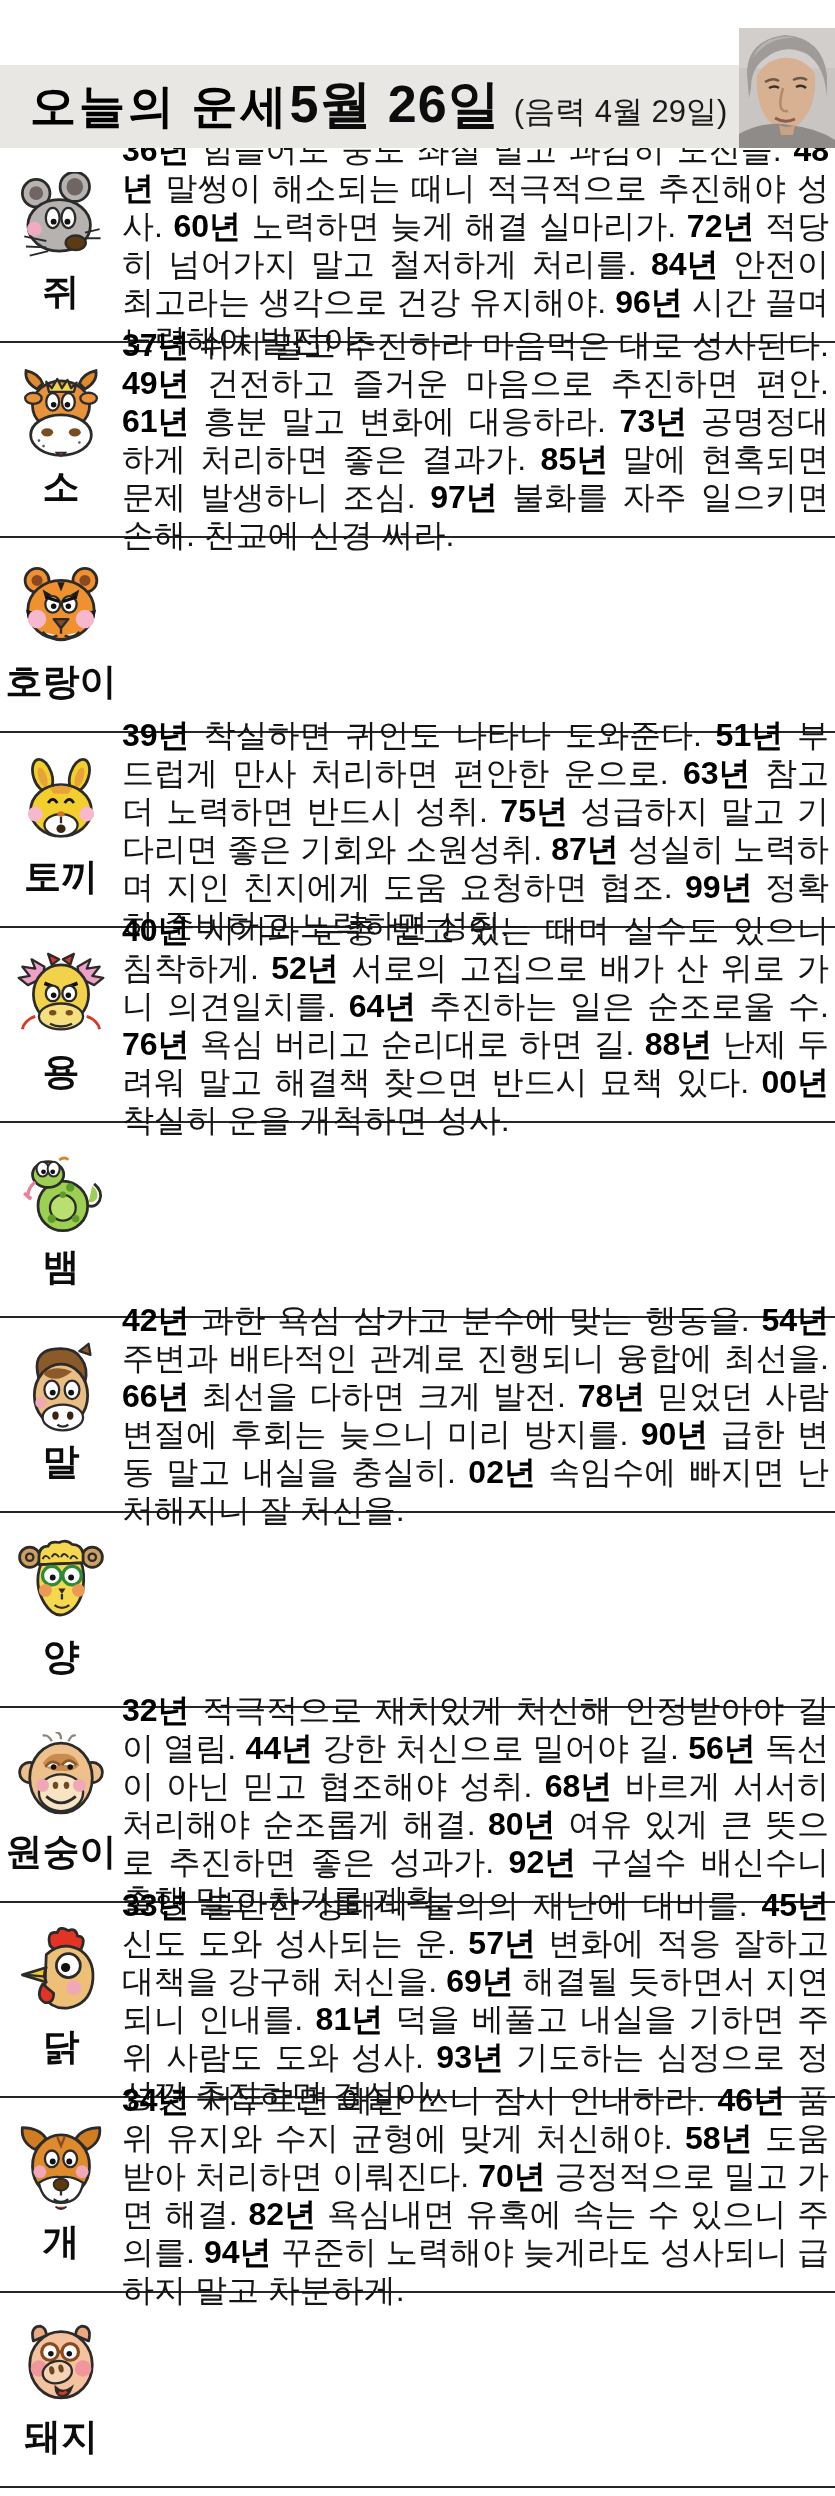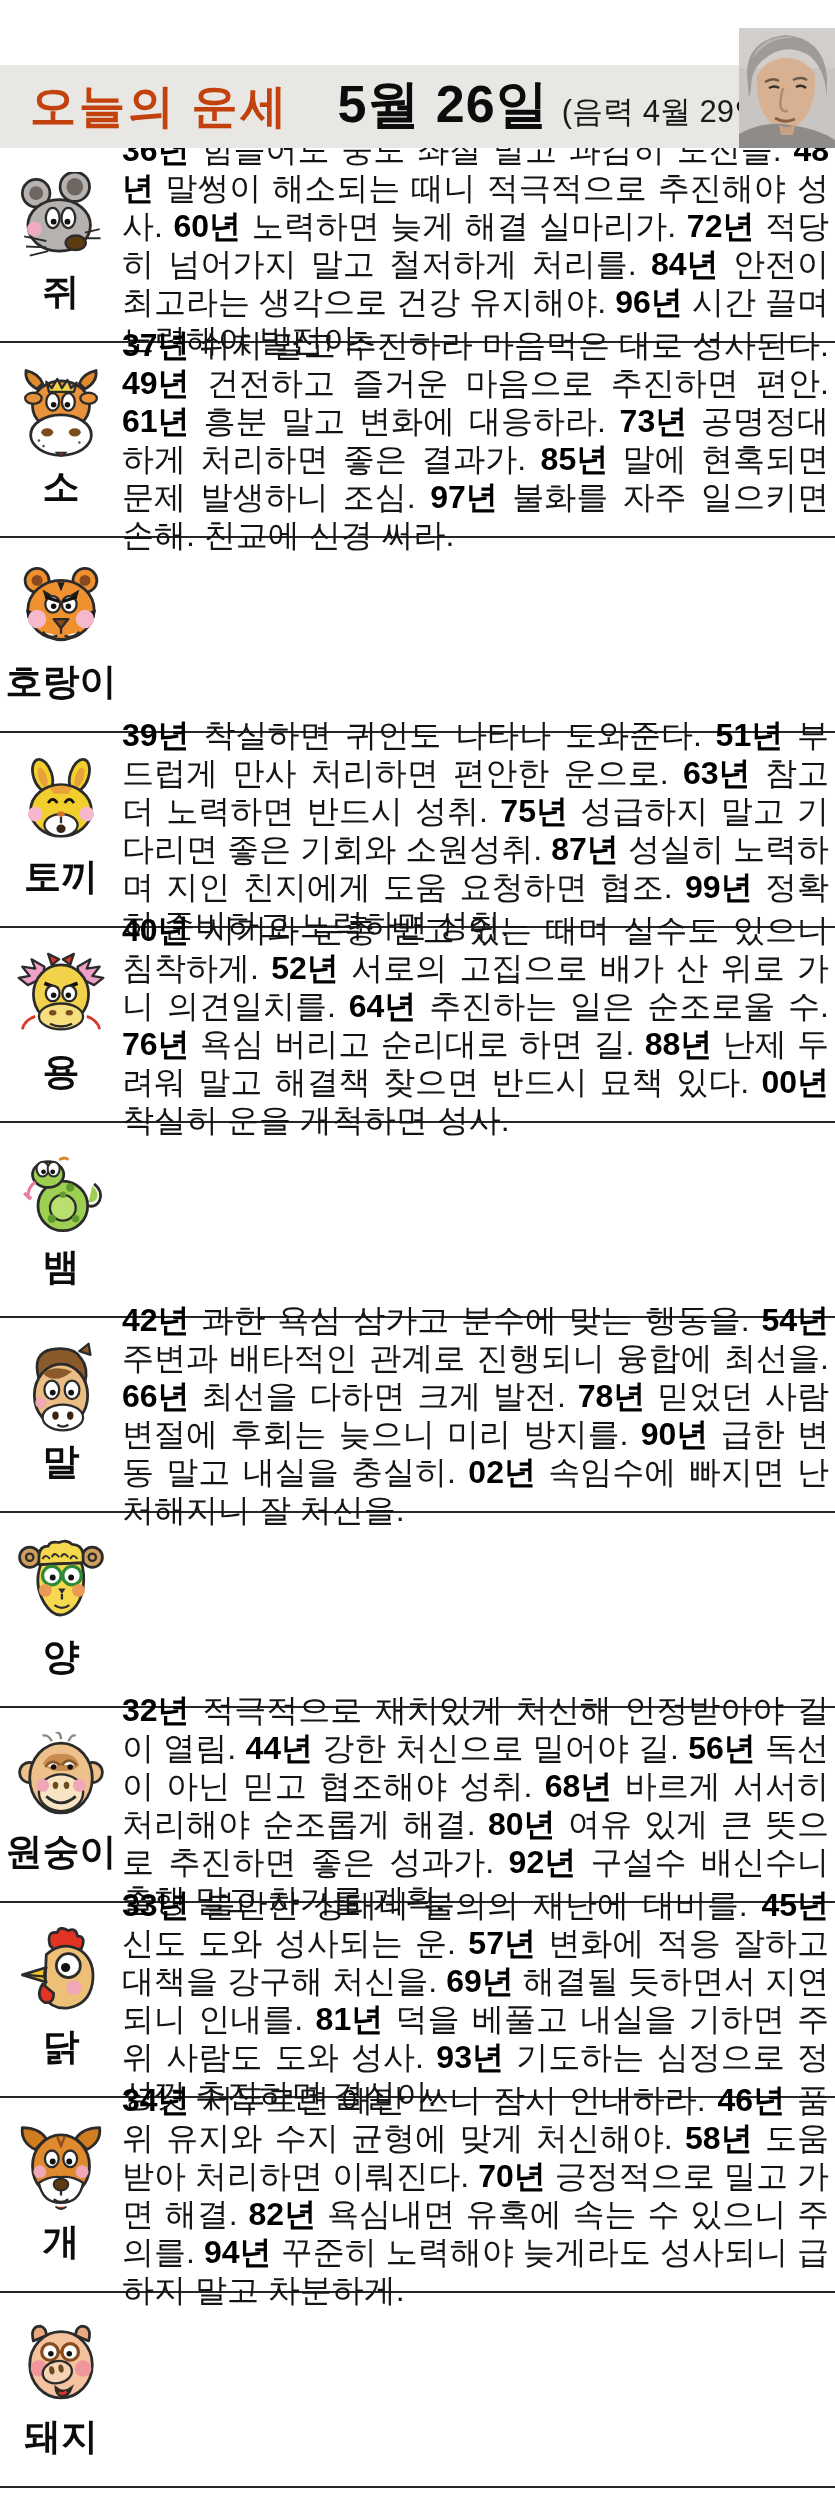--- a/index.html
+++ b/index.html
@@ -10,23 +10,23 @@
   
   .artifact{position:absolute;background:#141414;}
   .artifact.a1{left:6px;top:0;width:22px;height:7px;border-radius:0 0 4px 4px;}
   .artifact.a2{left:598px;top:0;width:232px;height:6px;}
   
   .header{position:relative;height:148px;background:#ffffff;}
   .banner{position:absolute;left:0;right:0;top:65px;bottom:0;background:#e8e7e4;}
   .banner-inner{display:flex;align-items:baseline;height:100%;padding-left:30px;}
   .main-title{
     font-family:"Liberation Serif","DejaVu Serif",serif;font-weight:bold;
-    font-size:46px;letter-spacing:3px;line-height:83px;color:#c2410c;
+    font-size:46px;letter-spacing:3px;line-height:83px;color:#000000;
   }
-  .date-title{font-size:52px;font-weight:bold;margin-left:48px;letter-spacing:1px;color:#0c0c0c;}
+  .date-title{font-size:52px;font-weight:bold;letter-spacing:1px;color:#0c0c0c;}
   .lunar-title{font-size:31px;margin-left:13px;color:#1a1a1a;}
   .portrait{position:absolute;right:0;top:28px;width:96px;height:120px;}
   
   .row{display:flex;align-items:center;height:193px;border-bottom:2px solid #262626;background:#fff;}
   .leftcol{flex:0 0 122px;width:122px;display:flex;flex-direction:column;align-items:center;justify-content:center;}
   .icon-box{width:92px;height:92px;}
   .icon-box svg{width:100%;height:100%;display:block;}
   .animal-name{font-size:37px;font-weight:bold;letter-spacing:0px;margin-top:3px;color:#0c0c0c;white-space:nowrap;}
   .fortune{flex:1;padding:0 6px 0 0;font-size:32px;line-height:38px;text-align:justify;color:#141414;}
   .fortune b{font-weight:bold;color:#000;}

